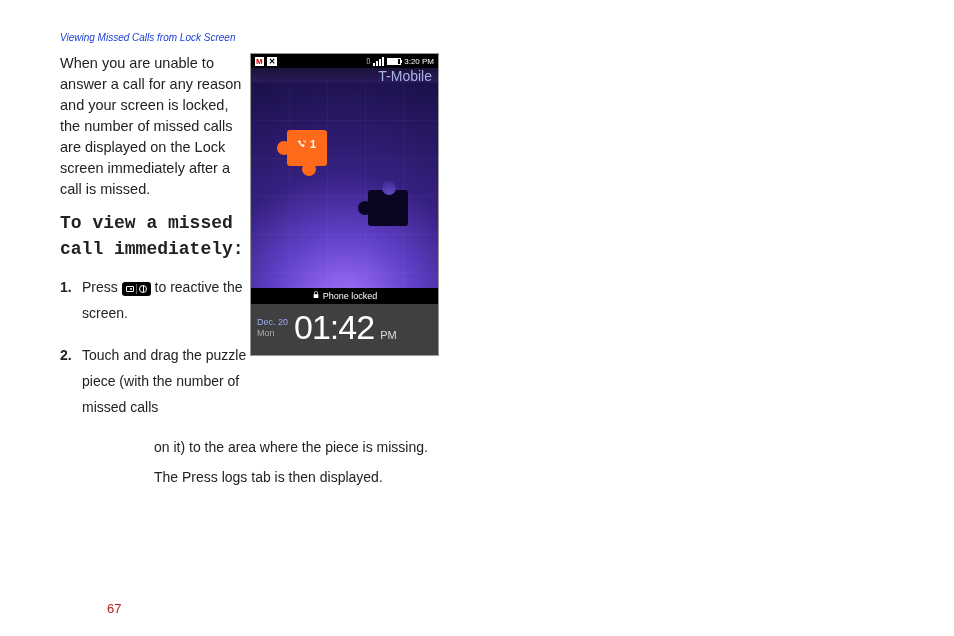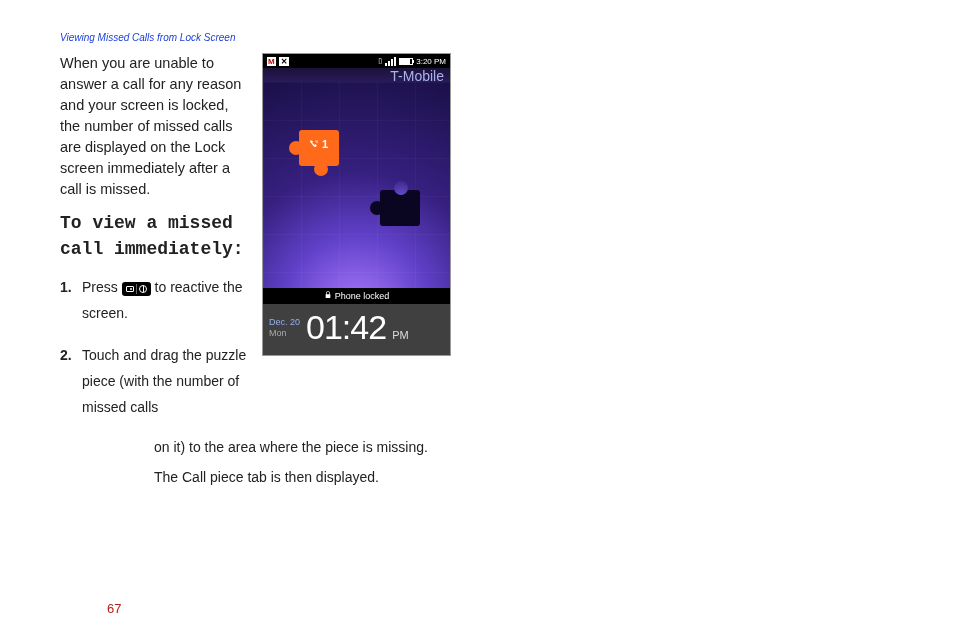--- a/index.html
+++ b/index.html
@@ -14,21 +14,21 @@
   }
   .heading {
     color: #1a3fd6;
     font-weight: normal;
     font-style: italic;
     font-size: 10px;
     margin-bottom: 10px;
   }
   .content-row {
     display: flex;
-    gap: 14px;
+    gap: 2px;
     align-items: flex-start;
   }
   .text-col {
     width: 188px;
     flex-shrink: 0;
     font-size: 14.5px;
     line-height: 1.45;
   }
   .intro { margin-bottom: 10px; }
   .subheading {
@@ -306,16 +306,16 @@
         <div class="day">Mon</div>
       </div>
       <div class="big-time">01:42</div>
       <div class="ampm">PM</div>
     </div>
   </div>
 </div>
 
 <div class="wide-row" style="font-size:14px; line-height:1.85; padding-left:94px;">
   <div>on it) to the area where the piece is missing.</div>
-  <div style="margin-top:4px;">The Call piece tab is then displayed.</div>
+  <div style="margin-top:4px;">The Press logs tab is then displayed.</div>
 </div>
 
 <div class="page-number">67</div>
 
 </body></html>

